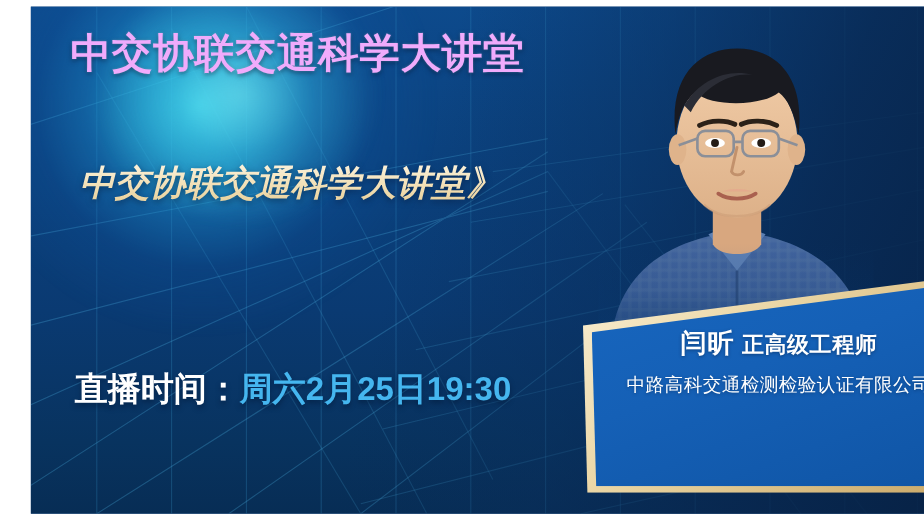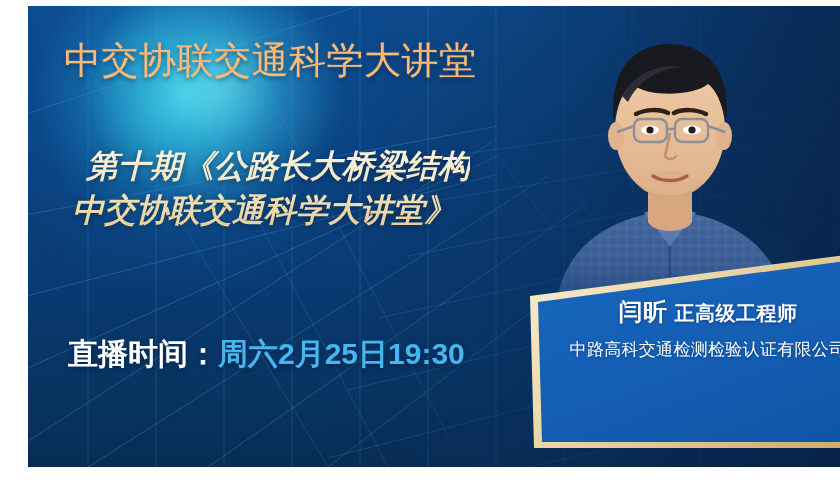--- a/index.html
+++ b/index.html
@@ -92,26 +92,26 @@
   }
 
   
   .grid-layer { position: absolute; inset: 0; overflow: hidden; opacity: .85; }
   .grid-layer svg { position: absolute; left: 0; top: 0; }
 
   
   .headline {
     position: absolute;
     left: 36px;
-    top: 36px;
+    top: 24px;
     font-size: 37px;
     line-height: 1.05;
-    font-weight: 400;
+    font-weight: 700;
     letter-spacing: 0.5px;
-    color: #fdba74;
+    color: #f0abfc;
     text-shadow:
       0 2px 5px rgba(2,20,48,0.55),
       0 0 2px rgba(255,255,255,0.35);
     white-space: nowrap;
   }
 
   
   .subtitle {
     position: absolute;
     left: 40px;
@@ -362,21 +362,20 @@
 
           <path d="M96 176 C110 190 142 190 156 176" stroke="#c99a74" stroke-width="2" fill="none" opacity=".5"></path>
         </g>
       </svg>
     </div>
     <div class="portrait-fade"></div>
 
     <div class="headline">中交协联交通科学大讲堂</div>
 
     <div class="subtitle">
-      <span class="sub-line l1">第十期《公路长大桥梁结构</span>
       <span class="sub-line l2">中交协联交通科学大讲堂》</span>
     </div>
 
     <div class="airtime">
       <span class="label">直播时间：</span><span class="value">周六2月25日19:30</span>
     </div>
 
     <div class="gold-sliver"></div>
 
     <div class="speaker-panel-wrap">

